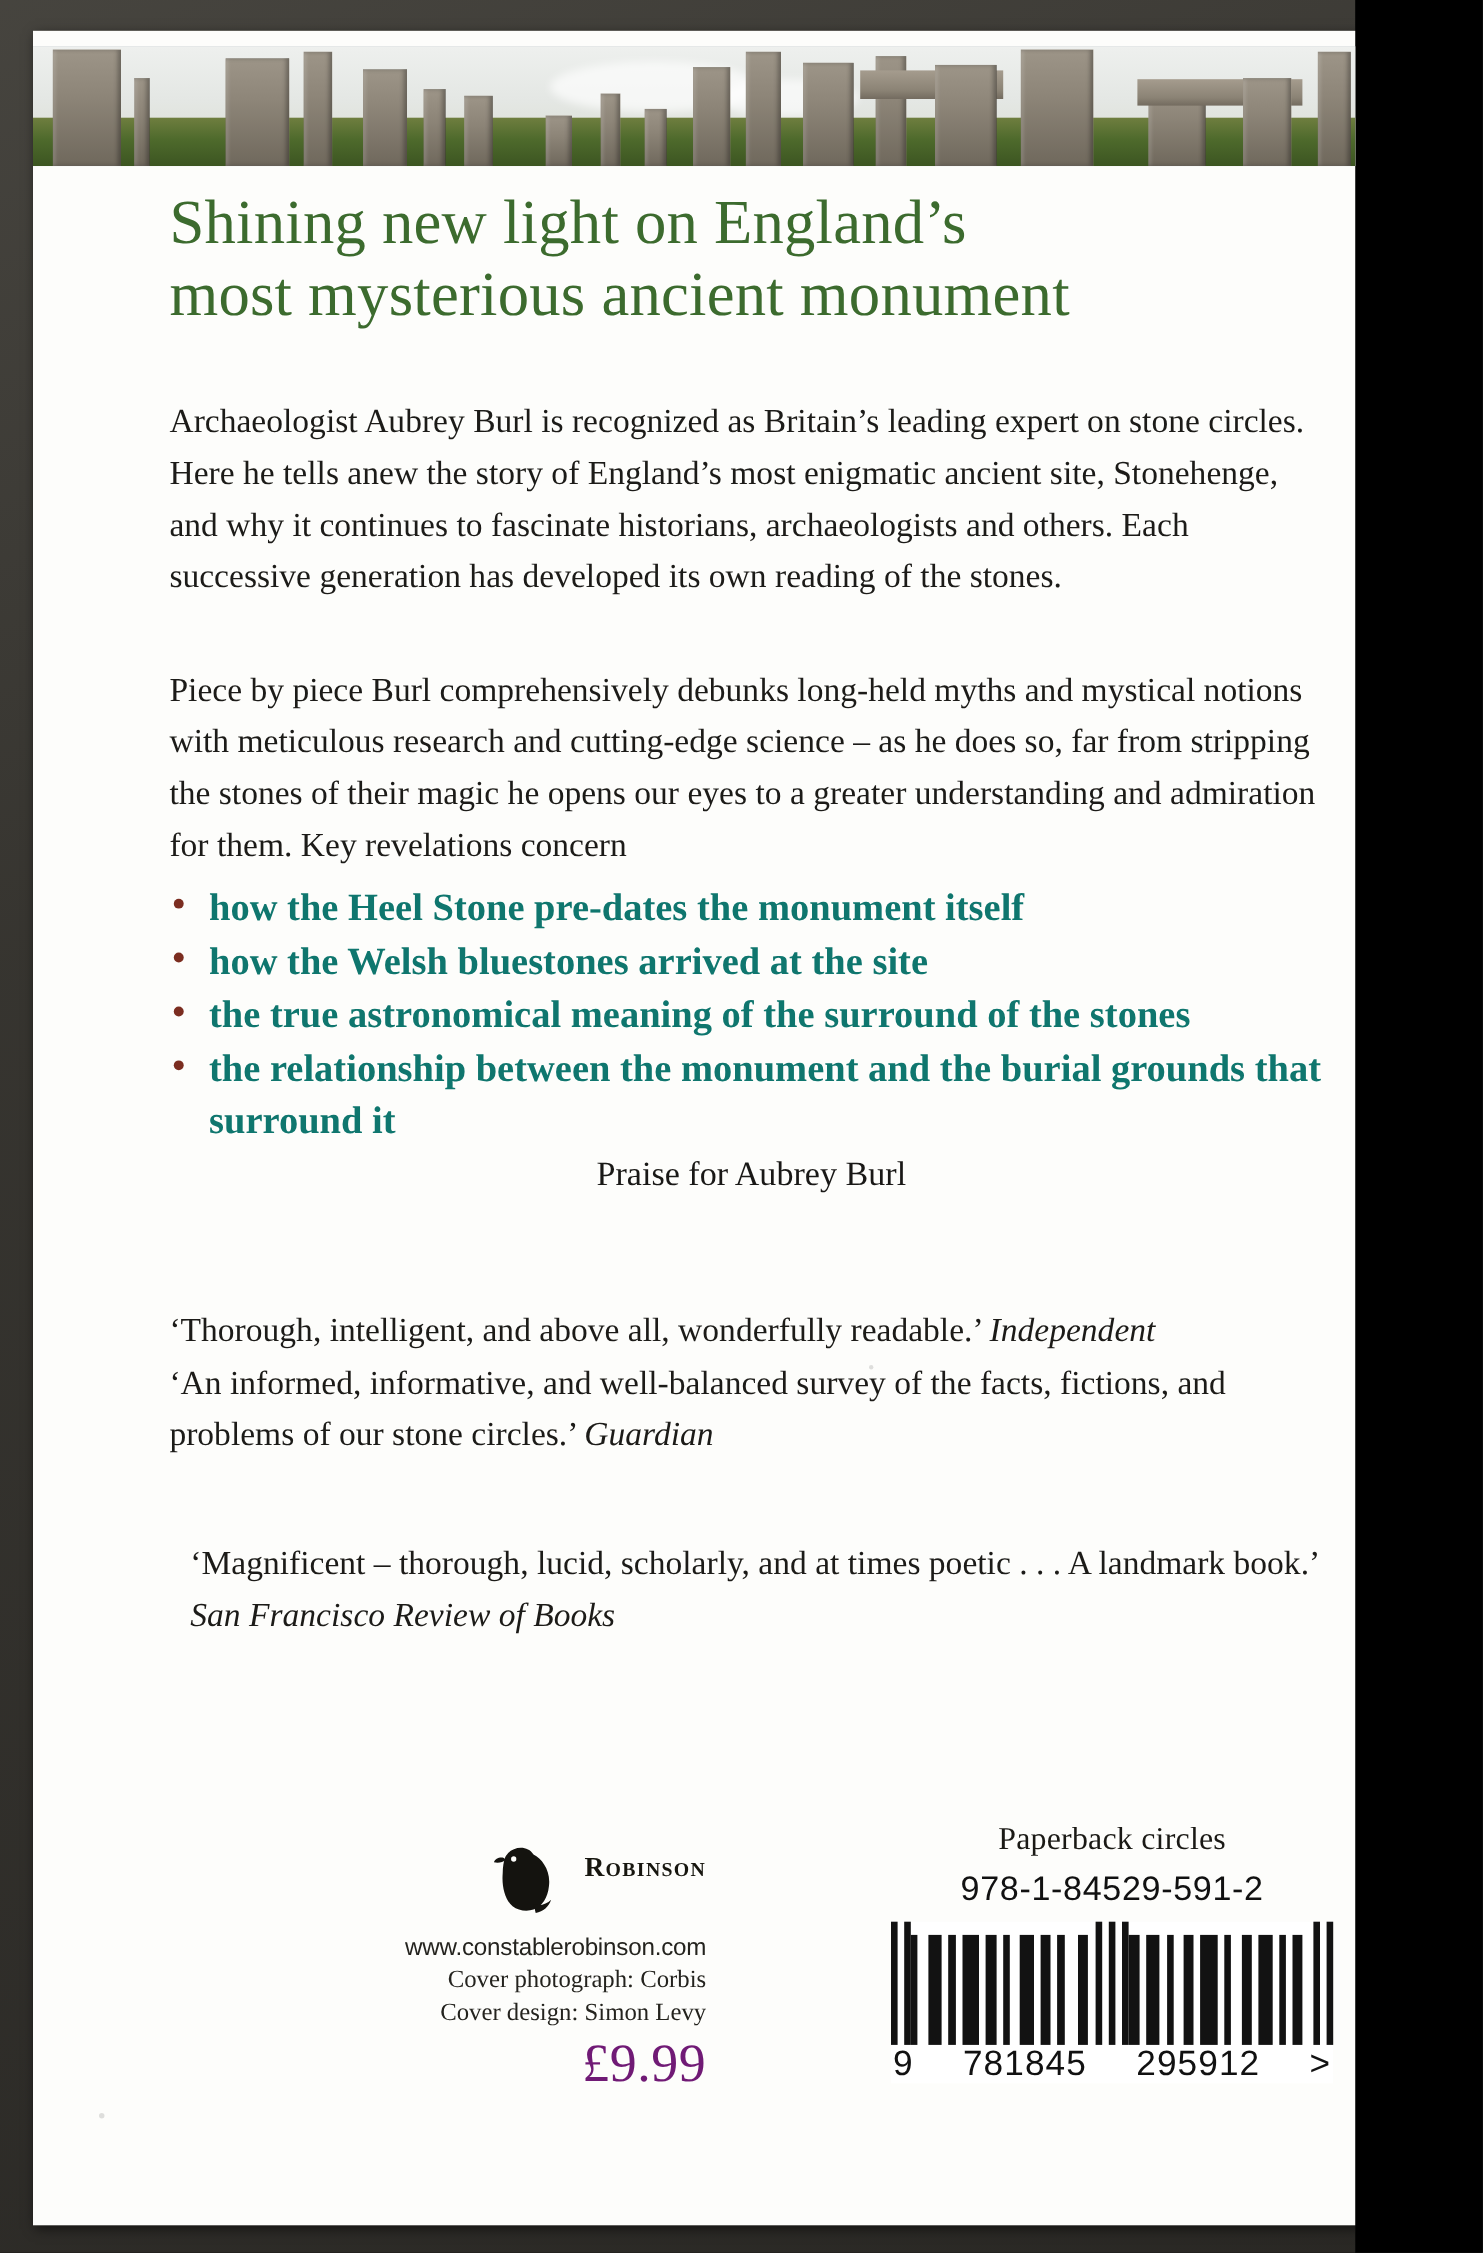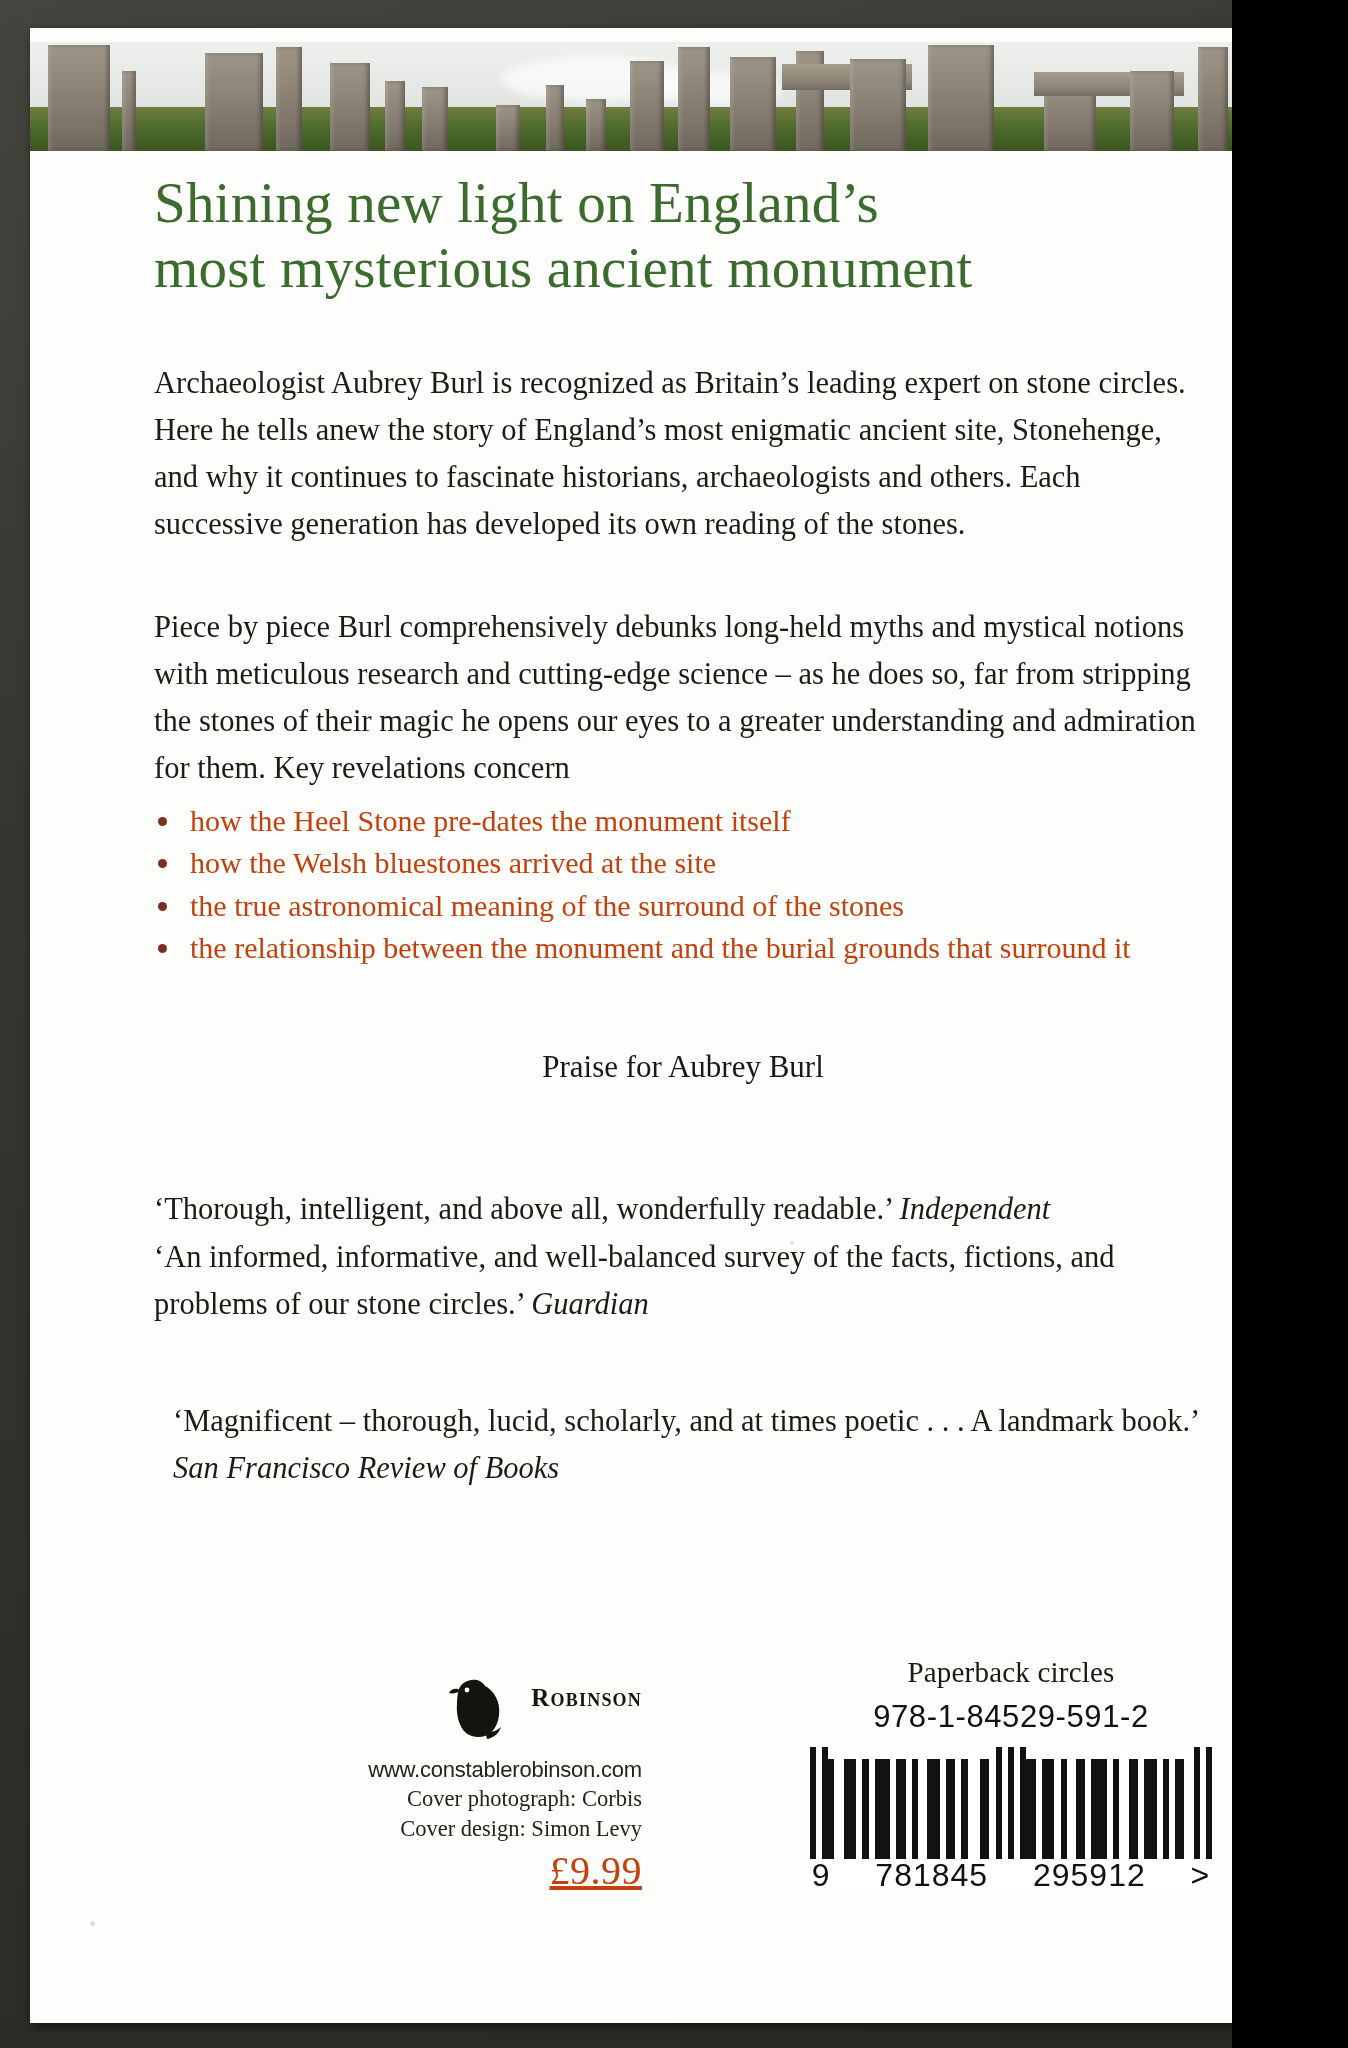--- a/index.html
+++ b/index.html
@@ -135,24 +135,24 @@
     left: 124px;
     top: 650px;
     width: 1080px;
     margin: 0;
     padding: 0;
     list-style: none;
   }
   .bullets li {
     position: relative;
     padding-left: 36px;
-    color: #c2410c;
-    font-size: 30px;
+    color: #0f766e;
+    font-size: 35px;
     line-height: 1.345;
-    font-weight: 400;
+    font-weight: 700;
     margin-bottom: 2px;
   }
   .bullets li .dot {
     position: absolute;
     left: 4px;
     top: 16px;
     width: 9px;
     height: 9px;
     border-radius: 50%;
     background: #7b2d20;
@@ -211,24 +211,23 @@
   }
   .credits {
     margin-top: 12px;
     font-size: 22.5px;
     line-height: 1.32;
     color: #24231e;
   }
   .credits .url { font-family: "Liberation Sans", sans-serif; font-size: 22px; letter-spacing: -.2px;}
   .price {
     margin-top: 4px;
-    font-size: 40px;
-    color: #c2410c;
+    font-size: 49px;
+    color: #701a75;
     letter-spacing: .5px;
-    text-decoration: underline;
   }
 
   .footer-right {
     position: absolute;
     right: 92px;
     top: 1505px;
     width: 420px;
     text-align: center;
   }
   .paperback {

